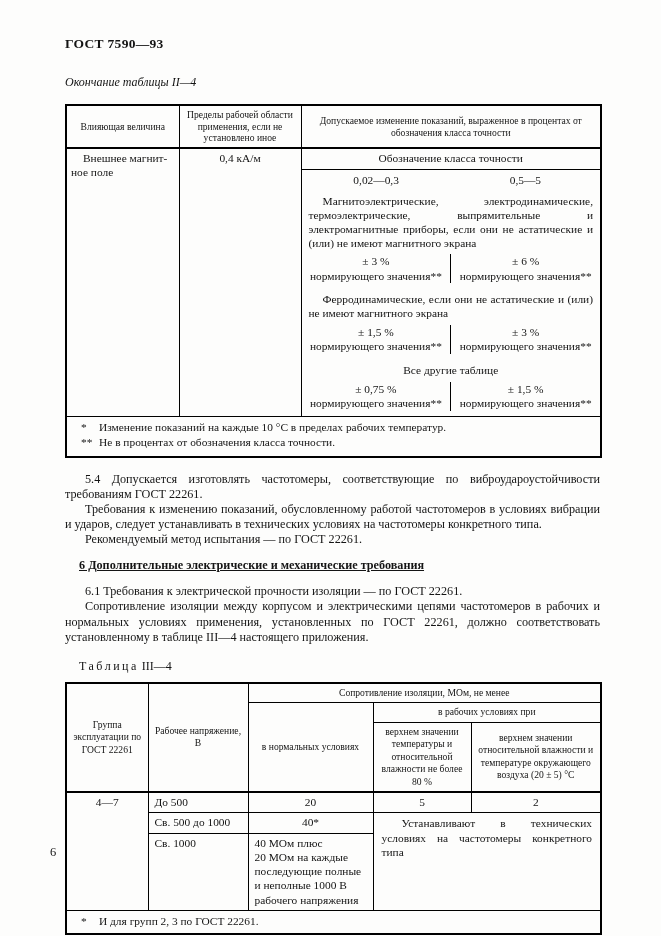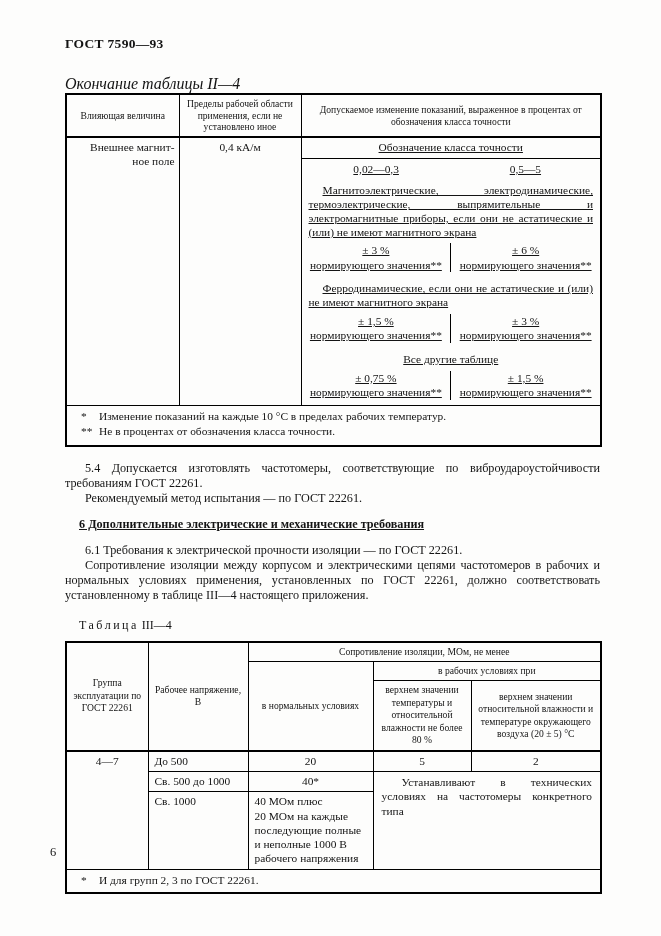--- a/index.html
+++ b/index.html
@@ -3,36 +3,36 @@
 <meta charset="utf-8">
 <style>
   html,body { margin:0; padding:0; background:#e8e8e8; }
   .page {
     width:661px; height:936px; background:#fdfdfc; color:#141414;
     font-family:"Liberation Serif","DejaVu Serif",serif;
     position:relative; box-sizing:border-box;
     padding:36px 61px 0 65px; overflow:hidden;
   }
   .doc-code { font-weight:bold; font-size:13.5px; letter-spacing:0.3px; }
-  .cont-label { font-style:italic; font-size:16px; margin-top:23px; margin-bottom:0; }
+  .cont-label { font-style:italic; font-size:12px; margin-top:23px; margin-bottom:14px; }
 
   table { border-collapse:collapse; width:535px; table-layout:fixed; }
   .tbl { border:2px solid #000; }
   .tbl td { border:1px solid #000; padding:0; }
 
   
   .t1-head td {
     border-bottom:2px solid #000; font-size:9.6px; line-height:1.22;
     text-align:center; vertical-align:middle; padding:3px 6px;
   }
   .t1-body td { vertical-align:top; font-size:11.4px; line-height:1.2; }
-  .cell-iq div { text-indent:12px; white-space:pre-line; padding:3px 4px 0 4px;text-align:right; }
+  .cell-iq div { text-indent:12px; white-space:pre-line; padding:3px 4px 0 4px; }
   .cell-limit { text-align:center; }
   .cell-limit div { padding-top:3px; }
-  .nested { padding:0;text-decoration:underline; }
+  .nested { padding:0; }
   .nrow-title { text-align:center; padding:3px 0 3px; border-bottom:1px solid #000; }
   .halves { display:flex; }
   .half { flex:1; text-align:center; }
   .half.div2 { border-left:1px solid #000; }
   .ranges { padding:4px 0 3px; }
   .ptext { text-align:justify; text-indent:14px; padding:5px 7px 1px; }
   .ptext.centered { text-align:center; text-indent:0; padding:5px 7px 1px; }
   .vals { padding:3px 0 5px; line-height:1.28; }
   .preline { white-space:pre-line; }
   .t1-foot td { font-size:11.4px; line-height:1.35; padding:3px 8px 5px; }
@@ -126,20 +126,21 @@
           <div class="fnote">
             <span class="mk">**</span>
             <span class="ftx">Не в процентах от обозначения класса точности.</span>
           </div>
         </td>
       </tr>
     </tbody>
   </table>
 
   <p class="para first-para">5.4 Допускается изготовлять частотомеры, соответствующие по виброудароустойчивости требованиям ГОСТ 22261.</p>
+  <p class="para">Требования к изменению показаний, обусловленному работой частотомеров в условиях вибрации и ударов, следует устанавливать в технических условиях на частотомеры конкретного типа.</p>
   <p class="para">Рекомендуемый метод испытания — по ГОСТ 22261.</p>
 
   <div class="h6">6 Дополнительные электрические и механические требования</div>
 
   <p class="para">6.1 Требования к электрической прочности изоляции — по ГОСТ 22261.</p>
   <p class="para">Сопротивление изоляции между корпусом и электрическими цепями частотомеров в рабочих и нормальных условиях применения, установленных по ГОСТ 22261, должно соответствовать установленному в таблице III—4 настоящего приложения.</p>
 
   <div class="tlabel">
     <span class="word">Таблица</span>
     <span>III—4</span>

